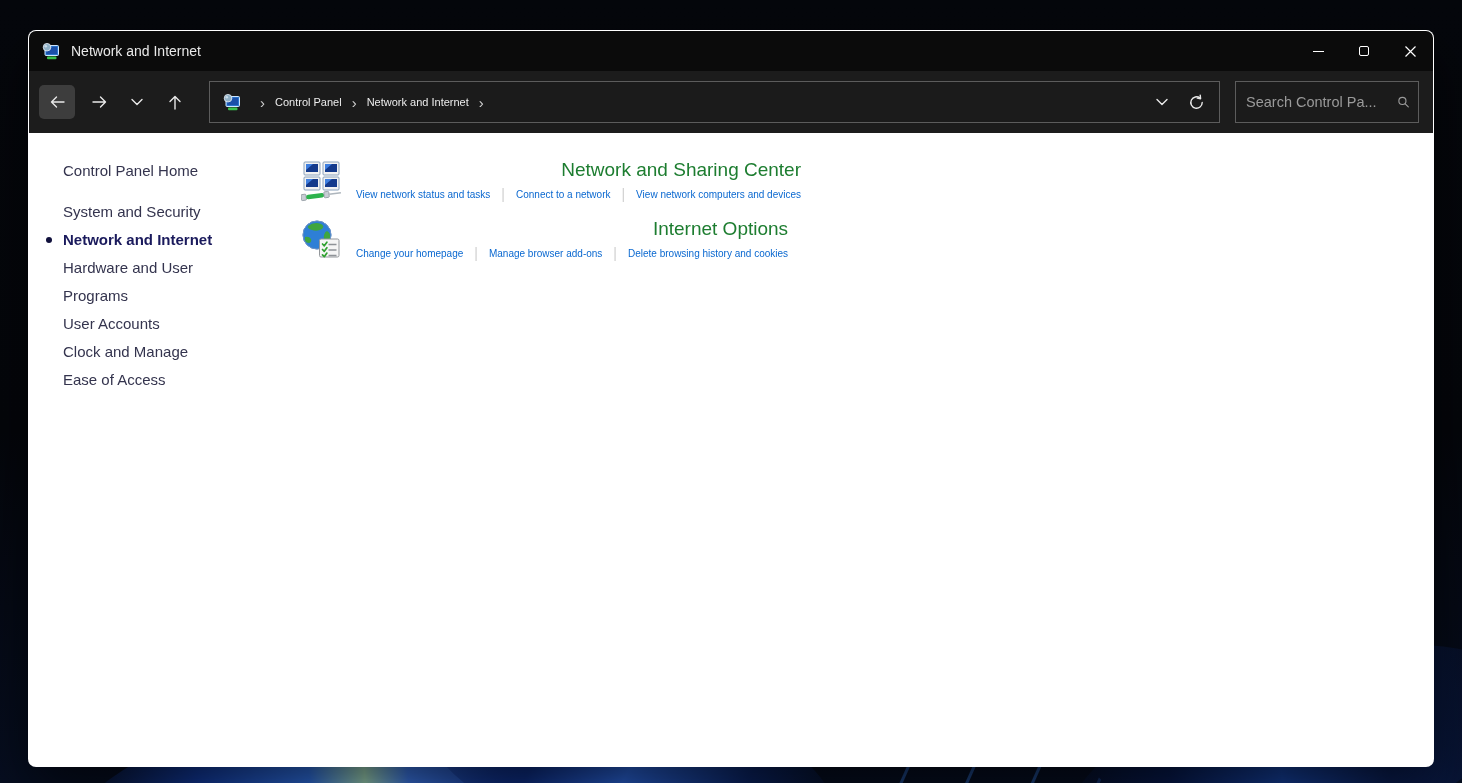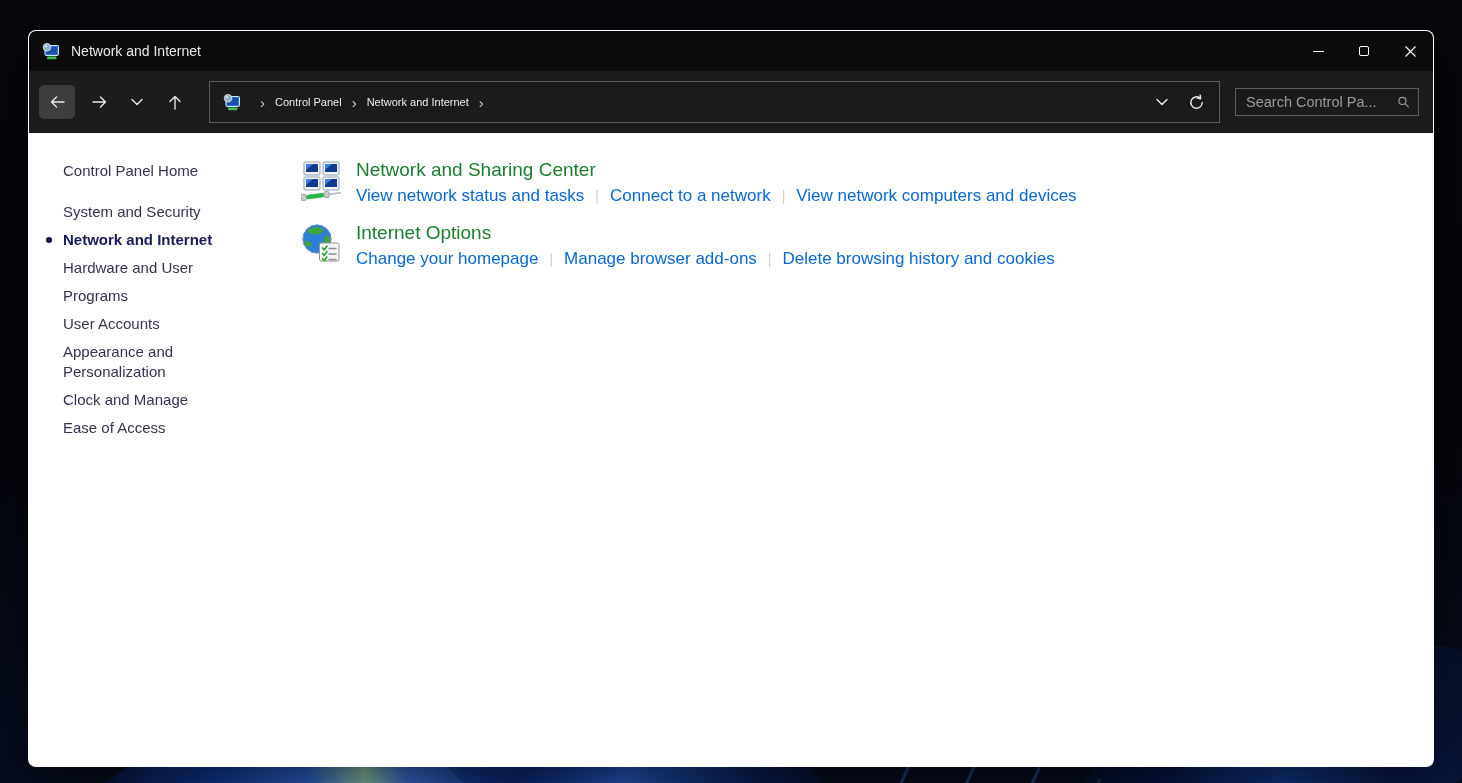--- a/index.html
+++ b/index.html
@@ -41,43 +41,43 @@
   .nav-btn + .nav-btn { margin-left:6px; }
 
   .addressbar { margin-left:16px; flex:1 1 auto; height:42px; border:1px solid #5c5c5c; background:#1b1b1b;
                 display:flex; align-items:center; padding:0 6px 0 12px; max-width:1022px; }
   .crumb-icon { display:flex; margin-right:8px; }
   .crumb-sep { color:#cfcfcf; font-size:15px; margin:0 10px; }
   .crumb-item { color:#ececec; font-size:11px; white-space:nowrap; }
   .addr-right { margin-left:auto; display:flex; align-items:center; }
   .addr-btn { width:34px; height:34px; display:flex; align-items:center; justify-content:center; border-radius:4px; }
 
-  .searchbox { margin-left:15px; width:184px; height:28px; border:1px solid #5c5c5c; background:#1b1b1b;
+  .searchbox { margin-left:15px; width:184px; height:42px; border:1px solid #5c5c5c; background:#1b1b1b;
                display:flex; align-items:center; padding:0 8px 0 10px; }
   .searchbox input { flex:1 1 auto; min-width:0; background:transparent; border:none; outline:none;
                      color:#d8d8d8; font-size:14.5px; font-family:"Liberation Sans", sans-serif; }
   .searchbox input::placeholder { color:#9a9a9a; }
 
   
   .content { height:635px; background:#ffffff; display:flex; }
 
   .sidebar { width:252px; padding:28px 0 0 34px; flex:0 0 auto; }
   .sidebar ul { list-style:none; }
   .sidebar li { position:relative; font-size:15px; line-height:20px; color:#34344e; margin-bottom:8px;
                 padding-right:18px; cursor:pointer; }
   .sidebar li.home { margin-bottom:21px; }
   .sidebar li.active { font-weight:bold; color:#1a1a5c; }
   .bullet { position:absolute; left:-17px; top:7px; width:6px; height:6px; border-radius:50%; background:#10103c; }
 
   .main { flex:1 1 auto; padding:25px 0 0 20px; }
-  .category { display:flex; margin-bottom:15px; }
+  .category { display:flex; margin-bottom:15px;text-align:right; }
   .cat-icon { width:42px; height:42px; flex:0 0 auto; margin-right:13px; margin-top:2px; }
   .cat-title { color:#1d7d30; font-size:19px; line-height:24px; margin-bottom:4px; cursor:pointer; display:inline-block; }
   .cat-links { display:flex; align-items:center; }
-  .task-link { color:#0a68d0; font-size:17px; cursor:pointer; white-space:nowrap; }
+  .task-link { color:#0a68d0; font-size:10px; cursor:pointer; white-space:nowrap; }
   .link-sep { color:#d0d0d0; font-size:14px; margin:0 11px; }
 
   svg { display:block; }
 </style>
 </head>
 <body>
 
 <div class="wallpaper">
   <div class="ribbon r1"></div>
   <div class="ribbon r2"></div>
@@ -186,22 +186,20 @@
           <span>System and Security</span></li>
         <li class="active">
           <span class="bullet"></span>
           <span>Network and Internet</span></li>
         <li>
           <span>Hardware and User</span></li>
         <li>
           <span>Programs</span></li>
         <li>
           <span>User Accounts</span></li>
-        <li>
-          <span>Appearance and Personalization</span></li>
         <li>
           <span>Clock and Manage</span></li>
         <li>
           <span>Ease of Access</span></li>
       </ul>
     </div>
 
     <div class="main">
 
       <div class="category">

